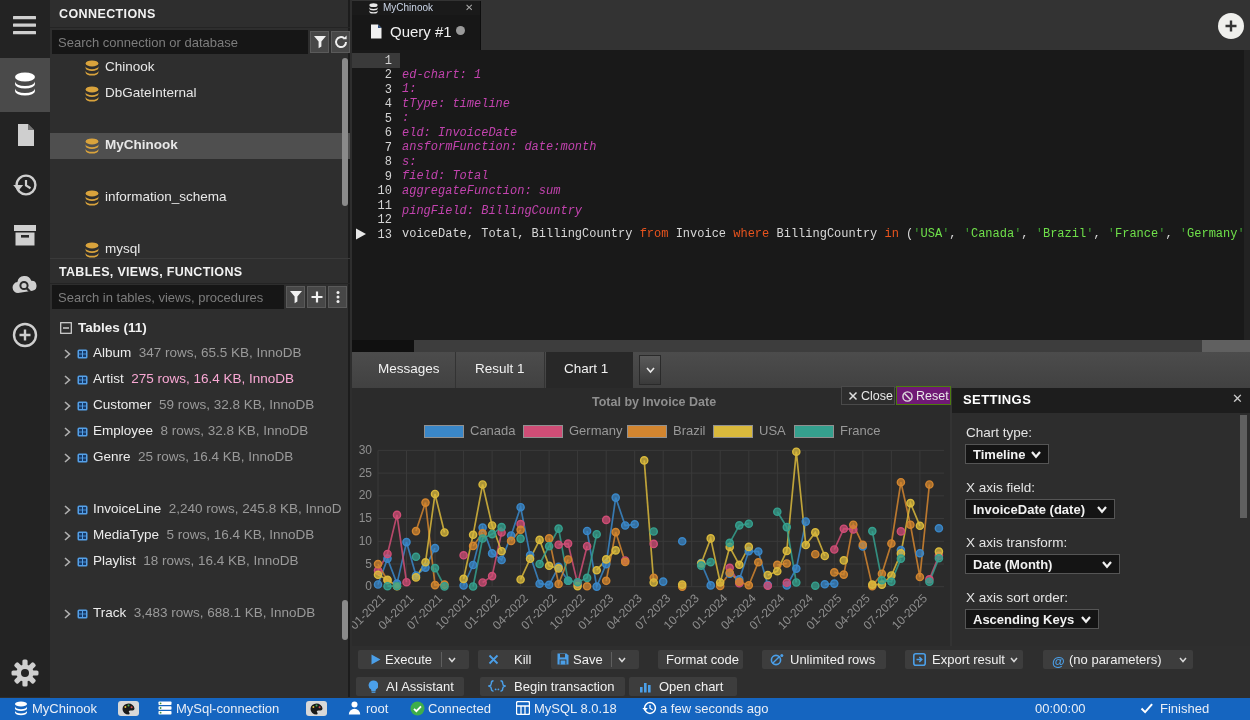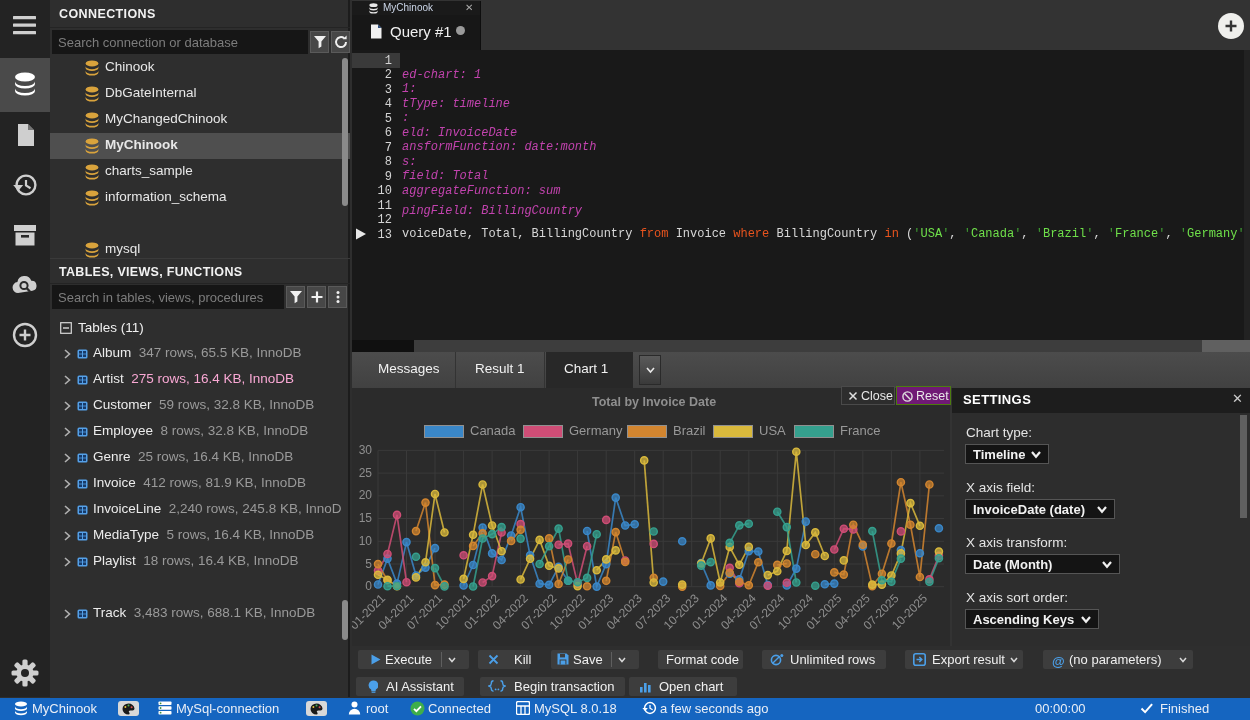--- a/index.html
+++ b/index.html
@@ -103,49 +103,29 @@
         <div style="position:absolute;left:0;top:81px;width:300px;height:26px;">
 <span style="position:absolute;left:35px;top:5px;">
             <svg width="14" height="17" viewBox="0 0 14 17" style="display:block;">
               <ellipse cx="7" cy="3.4" rx="6.4" ry="3" fill="#d9a33c"></ellipse>
               <path d="M0.6 6.2 a6.4 3 0 0 0 12.8 0 v1.8 a6.4 3 0 0 1 -12.8 0 z" fill="#d9a33c"></path>
               <path d="M0.6 10.8 a6.4 3 0 0 0 12.8 0 v1.8 a6.4 3 0 0 1 -12.8 0 z" fill="#d9a33c"></path>
             </svg>
           </span>
 <span style="position:absolute;left:55px;top:4px;font-size:13.5px;color:#e8e8e8;">DbGateInternal</span>
         </div>
-        <div style="position:absolute;left:0;top:107px;width:300px;height:26px;">
-<span style="position:absolute;left:35px;top:5px;">
-            <svg width="14" height="17" viewBox="0 0 14 17" style="display:block;">
-              <ellipse cx="7" cy="3.4" rx="6.4" ry="3" fill="#d9a33c"></ellipse>
-              <path d="M0.6 6.2 a6.4 3 0 0 0 12.8 0 v1.8 a6.4 3 0 0 1 -12.8 0 z" fill="#d9a33c"></path>
-              <path d="M0.6 10.8 a6.4 3 0 0 0 12.8 0 v1.8 a6.4 3 0 0 1 -12.8 0 z" fill="#d9a33c"></path>
-            </svg>
-          </span>
-<span style="position:absolute;left:55px;top:4px;font-size:13.5px;color:#e8e8e8;">MyChangedChinook</span>
-        </div>
         <div style="position:absolute;left:0;top:133px;width:300px;height:26px;background:#4f4f4f;">
 <span style="position:absolute;left:35px;top:5px;">
             <svg width="14" height="17" viewBox="0 0 14 17" style="display:block;">
               <ellipse cx="7" cy="3.4" rx="6.4" ry="3" fill="#d9a33c"></ellipse>
               <path d="M0.6 6.2 a6.4 3 0 0 0 12.8 0 v1.8 a6.4 3 0 0 1 -12.8 0 z" fill="#d9a33c"></path>
               <path d="M0.6 10.8 a6.4 3 0 0 0 12.8 0 v1.8 a6.4 3 0 0 1 -12.8 0 z" fill="#d9a33c"></path>
             </svg>
           </span>
 <span style="position:absolute;left:55px;top:4px;font-size:13.5px;color:#e8e8e8;font-weight:bold;">MyChinook</span>
-        </div>
-        <div style="position:absolute;left:0;top:159px;width:300px;height:26px;">
-<span style="position:absolute;left:35px;top:5px;">
-            <svg width="14" height="17" viewBox="0 0 14 17" style="display:block;">
-              <ellipse cx="7" cy="3.4" rx="6.4" ry="3" fill="#d9a33c"></ellipse>
-              <path d="M0.6 6.2 a6.4 3 0 0 0 12.8 0 v1.8 a6.4 3 0 0 1 -12.8 0 z" fill="#d9a33c"></path>
-              <path d="M0.6 10.8 a6.4 3 0 0 0 12.8 0 v1.8 a6.4 3 0 0 1 -12.8 0 z" fill="#d9a33c"></path>
-            </svg>
-          </span>
-<span style="position:absolute;left:55px;top:4px;font-size:13.5px;color:#e8e8e8;">charts_sample</span>
         </div>
         <div style="position:absolute;left:0;top:185px;width:300px;height:26px;">
 <span style="position:absolute;left:35px;top:5px;">
             <svg width="14" height="17" viewBox="0 0 14 17" style="display:block;">
               <ellipse cx="7" cy="3.4" rx="6.4" ry="3" fill="#d9a33c"></ellipse>
               <path d="M0.6 6.2 a6.4 3 0 0 0 12.8 0 v1.8 a6.4 3 0 0 1 -12.8 0 z" fill="#d9a33c"></path>
               <path d="M0.6 10.8 a6.4 3 0 0 0 12.8 0 v1.8 a6.4 3 0 0 1 -12.8 0 z" fill="#d9a33c"></path>
             </svg>
           </span>
 <span style="position:absolute;left:55px;top:4px;font-size:13.5px;color:#e8e8e8;">information_schema</span>
@@ -193,21 +173,21 @@
         </svg>
       </span>
     </div>
 
   <div class="abs" style="left:10px;top:322px;">
       <svg width="12" height="12" viewBox="0 0 12 12" style="display:block;">
         <rect x="0.7" y="0.7" width="10.6" height="10.6" fill="none" stroke="#d8d8d8" stroke-width="1.2"></rect>
         <path d="M3 6 h6" stroke="#d8d8d8" stroke-width="1.4"></path>
       </svg>
     </div>
-  <span class="abs" style="left:28px;top:320px;font-size:13.5px;font-weight:normal;color:#f0f0f0;">Tables (11)</span>
+  <span class="abs" style="left:28px;top:320px;font-size:13.5px;font-weight:bold;color:#f0f0f0;">Tables (11)</span>
   <div style="position:absolute;left:0;top:341px;width:300px;height:26px;white-space:nowrap;overflow:hidden;">
 <span style="position:absolute;left:12px;top:8px;">
         <svg width="10" height="10" viewBox="0 0 10 10" style="display:block;">
           <path d="M3 1 l4.5 4 -4.5 4" fill="none" stroke="#b0b0b0" stroke-width="1.6"></path>
         </svg>
       </span>
 <span style="position:absolute;left:27px;top:8px;">
         <svg width="11" height="10" viewBox="0 0 11 10" style="display:block;">
           <rect x="0.5" y="0.5" width="10" height="9" rx="1.5" fill="#54a0e8"></rect>
     <rect x="2" y="2" width="3" height="2.6" fill="#173a68"></rect>
@@ -278,37 +258,20 @@
 <span style="position:absolute;left:27px;top:8px;">
         <svg width="11" height="10" viewBox="0 0 11 10" style="display:block;">
           <rect x="0.5" y="0.5" width="10" height="9" rx="1.5" fill="#54a0e8"></rect>
     <rect x="2" y="2" width="3" height="2.6" fill="#173a68"></rect>
           <rect x="6" y="2" width="3" height="2.6" fill="#173a68"></rect>
     <rect x="2" y="5.4" width="3" height="2.6" fill="#173a68"></rect>
           <rect x="6" y="5.4" width="3" height="2.6" fill="#173a68"></rect>
         </svg>
       </span>
 <span style="position:absolute;left:43px;top:4px;font-size:13.5px;color:#ececec;">Genre<span style="color:#9a9a9a;">&nbsp;&nbsp;25 rows, 16.4 KB, InnoDB</span></span>
-    </div>
-    <div style="position:absolute;left:0;top:471px;width:300px;height:26px;white-space:nowrap;overflow:hidden;">
-<span style="position:absolute;left:12px;top:8px;">
-        <svg width="10" height="10" viewBox="0 0 10 10" style="display:block;">
-          <path d="M3 1 l4.5 4 -4.5 4" fill="none" stroke="#b0b0b0" stroke-width="1.6"></path>
-        </svg>
-      </span>
-<span style="position:absolute;left:27px;top:8px;">
-        <svg width="11" height="10" viewBox="0 0 11 10" style="display:block;">
-          <rect x="0.5" y="0.5" width="10" height="9" rx="1.5" fill="#54a0e8"></rect>
-    <rect x="2" y="2" width="3" height="2.6" fill="#173a68"></rect>
-          <rect x="6" y="2" width="3" height="2.6" fill="#173a68"></rect>
-    <rect x="2" y="5.4" width="3" height="2.6" fill="#173a68"></rect>
-          <rect x="6" y="5.4" width="3" height="2.6" fill="#173a68"></rect>
-        </svg>
-      </span>
-<span style="position:absolute;left:43px;top:4px;font-size:13.5px;color:#ececec;">Invoice<span style="color:#9a9a9a;">&nbsp;&nbsp;412 rows, 81.9 KB, InnoDB</span></span>
     </div>
     <div style="position:absolute;left:0;top:497px;width:300px;height:26px;white-space:nowrap;overflow:hidden;">
 <span style="position:absolute;left:12px;top:8px;">
         <svg width="10" height="10" viewBox="0 0 10 10" style="display:block;">
           <path d="M3 1 l4.5 4 -4.5 4" fill="none" stroke="#b0b0b0" stroke-width="1.6"></path>
         </svg>
       </span>
 <span style="position:absolute;left:27px;top:8px;">
         <svg width="11" height="10" viewBox="0 0 11 10" style="display:block;">
           <rect x="0.5" y="0.5" width="10" height="9" rx="1.5" fill="#54a0e8"></rect>

